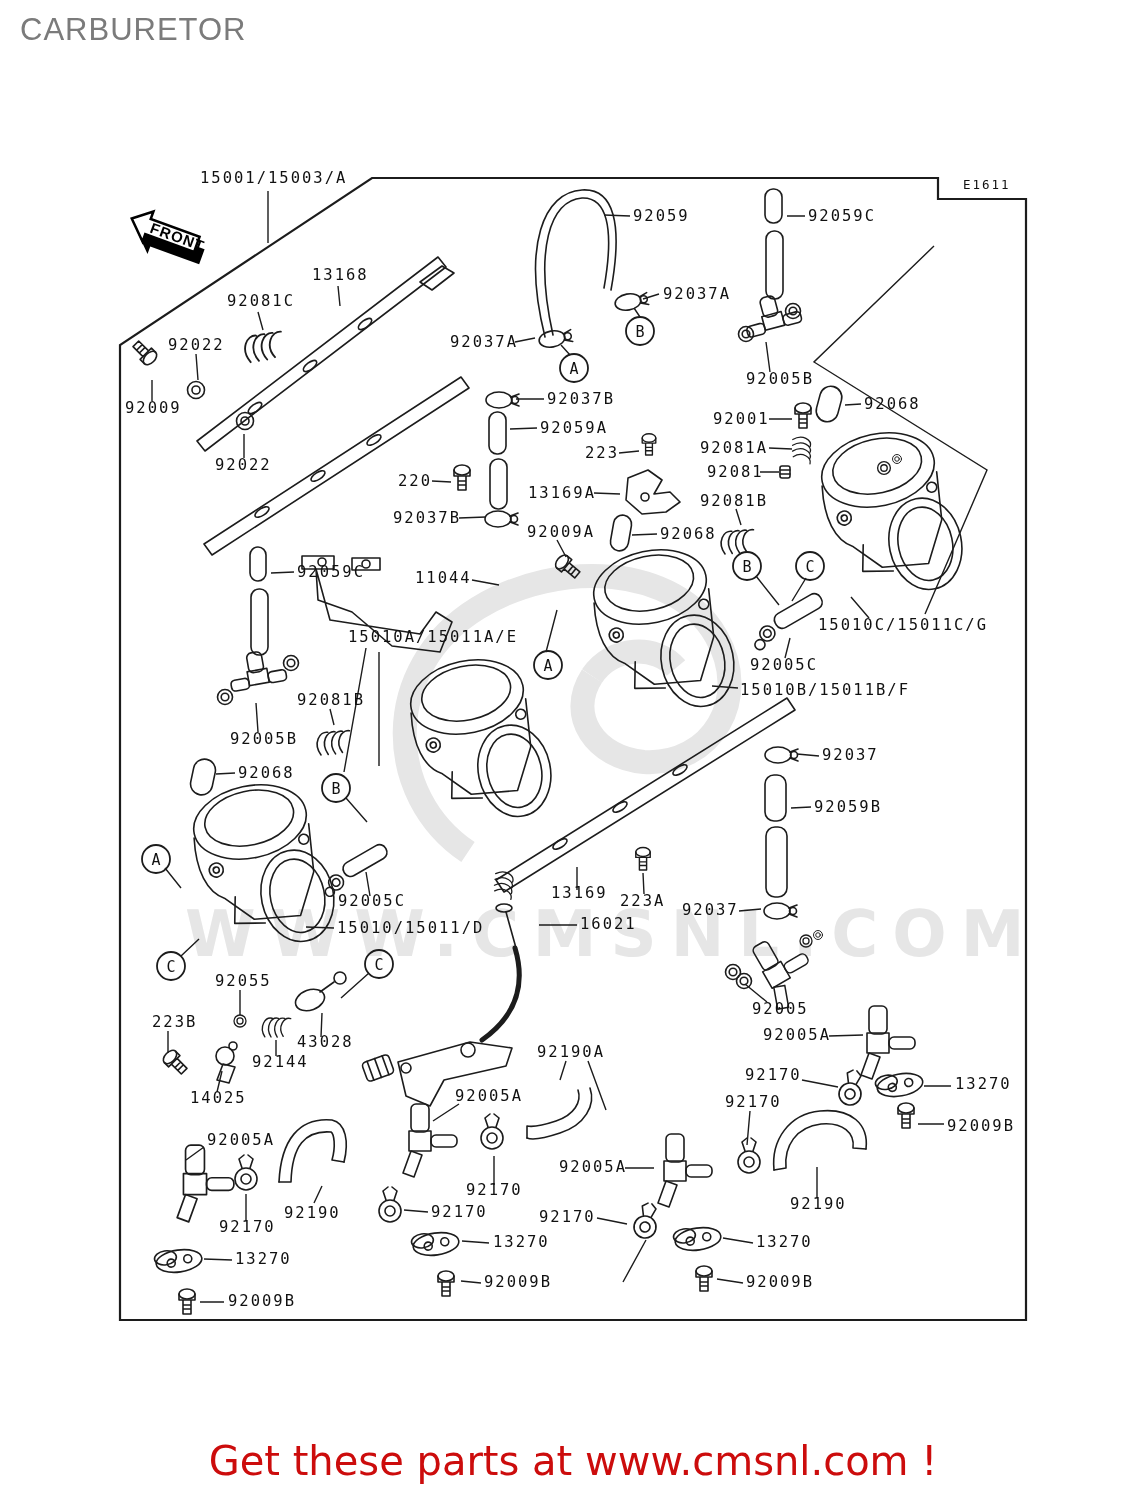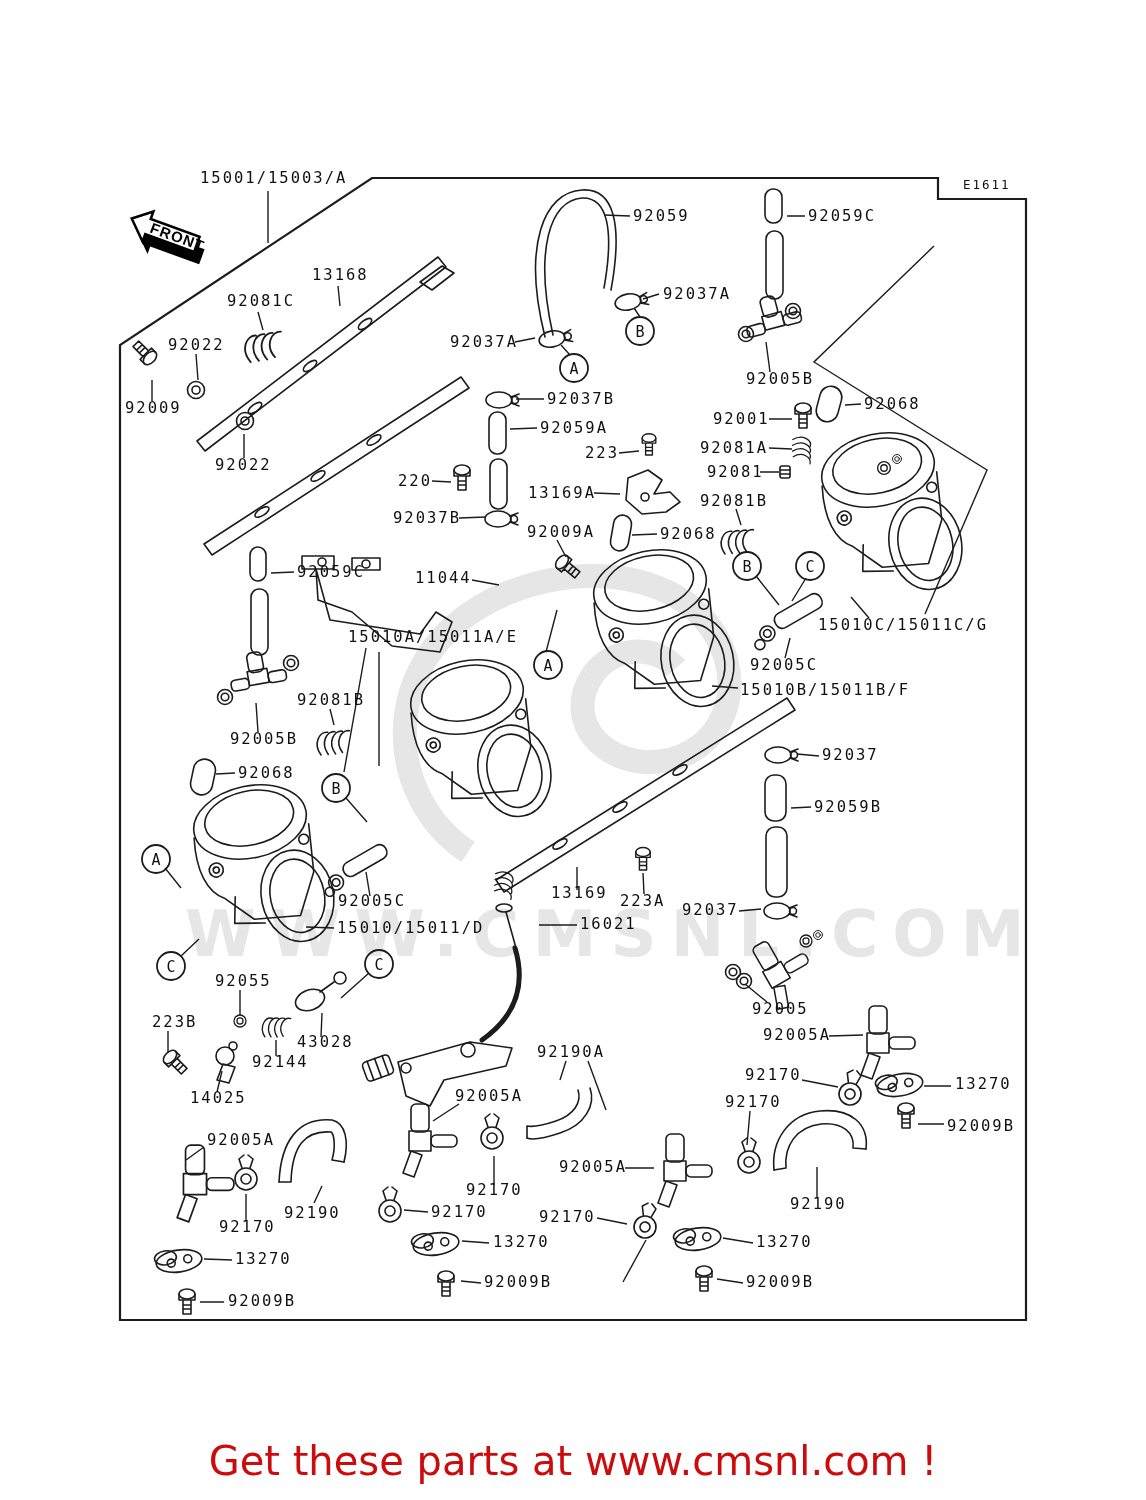--- a/index.html
+++ b/index.html
@@ -27,20 +27,21 @@
   svg .ecode{font-family:"DejaVu Sans Mono",monospace;font-size:12.5px;letter-spacing:2px;fill:#111;}
   svg .fronttxt{font-family:"Liberation Sans",sans-serif;font-weight:bold;font-size:15px;
         letter-spacing:1px;fill:#000;}
   svg .wmtext{font-family:"DejaVu Sans",sans-serif;font-weight:bold;font-size:64px;
         letter-spacing:14px;fill:var(--watermark-color);}
 </style>
 </head>
 <body>
 
 <div class="page">
+  <div class="page-title">CARBURETOR</div>
 
   <svg class="diagram" width="1146" height="1500" viewBox="0 0 1146 1500">
 
     <defs>
       <g id="carb">
         <path d="M-58,4 C-63,36 -57,60 -40,70 L-16,96 L30,102 L52,62 L57,14"></path>
         <ellipse cx="0" cy="0" rx="57" ry="36"></ellipse>
         <ellipse cx="0" cy="-4" rx="45" ry="27"></ellipse>
         <ellipse cx="31" cy="82" rx="36" ry="46"></ellipse>
         <ellipse cx="31" cy="82" rx="27" ry="37"></ellipse>

